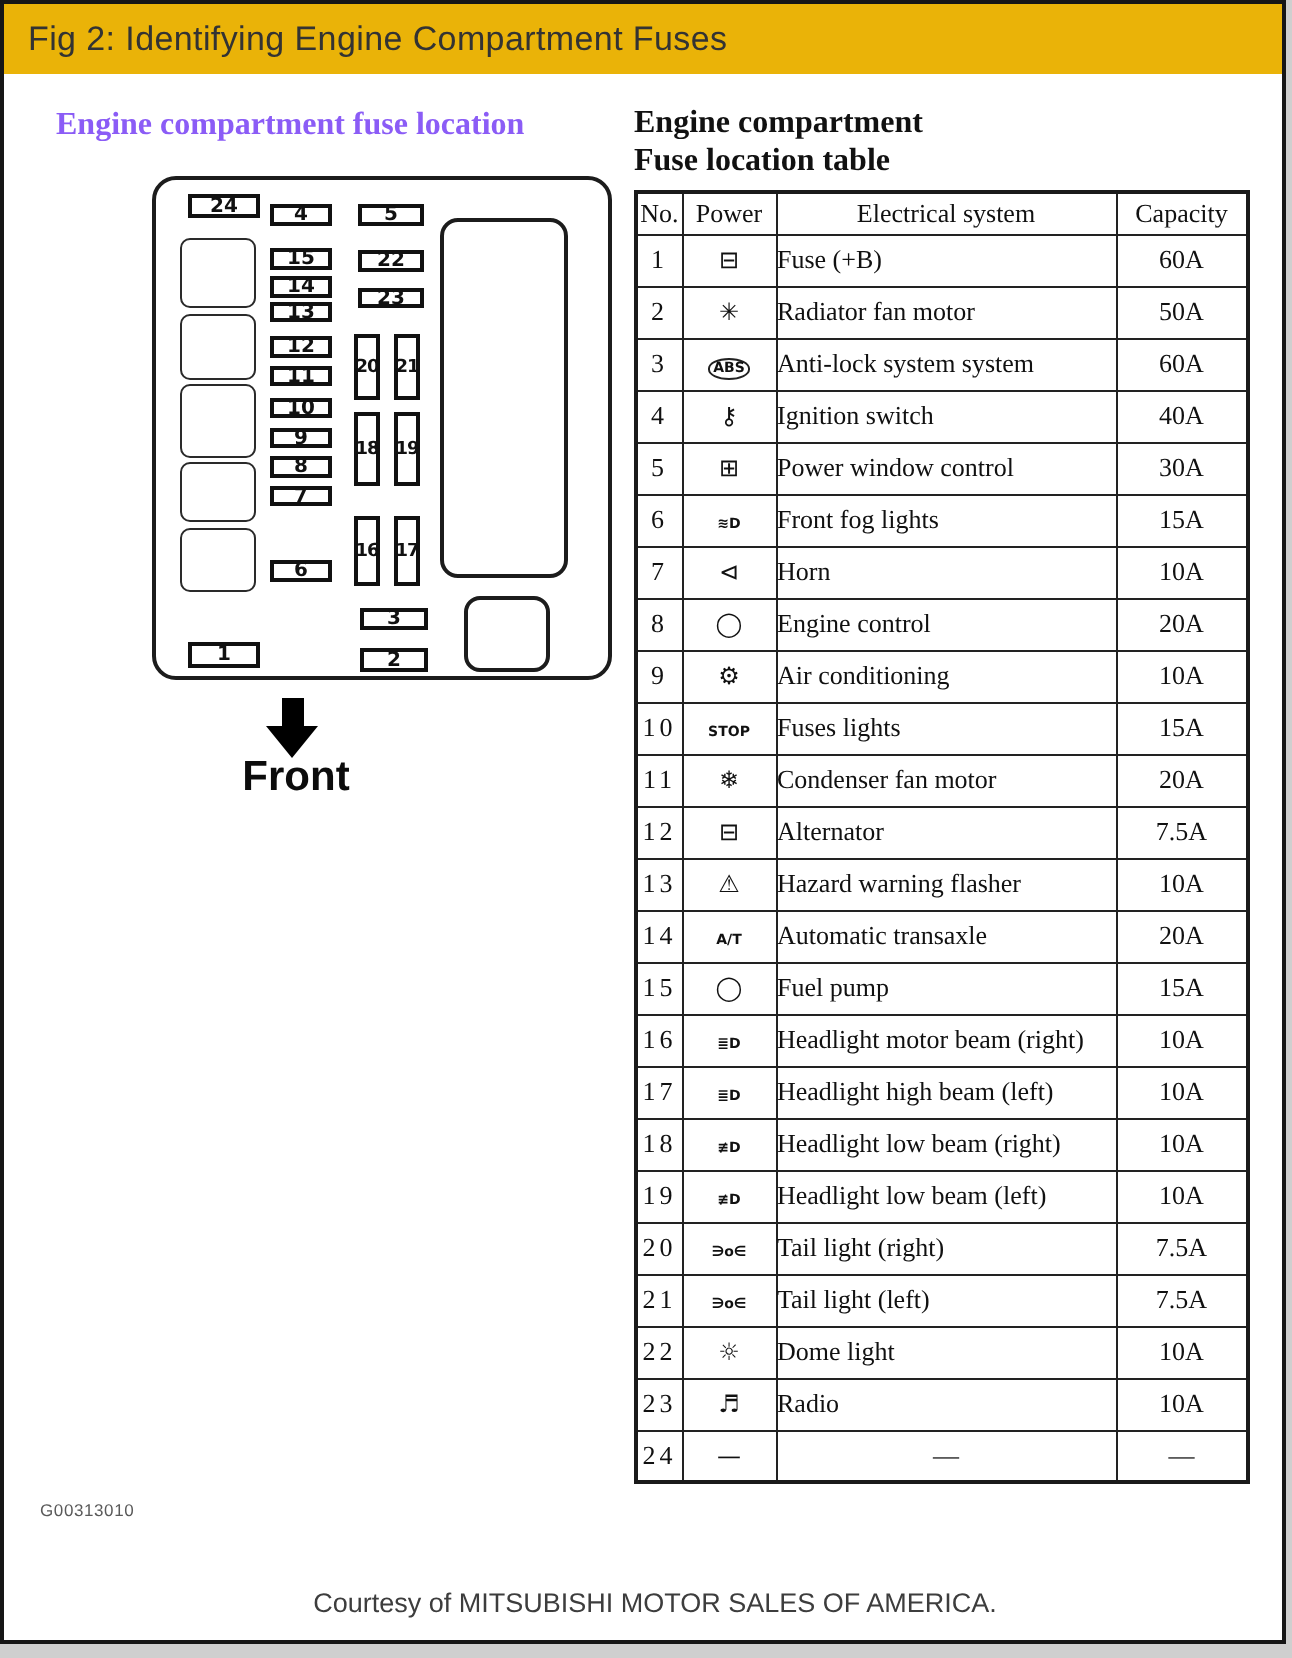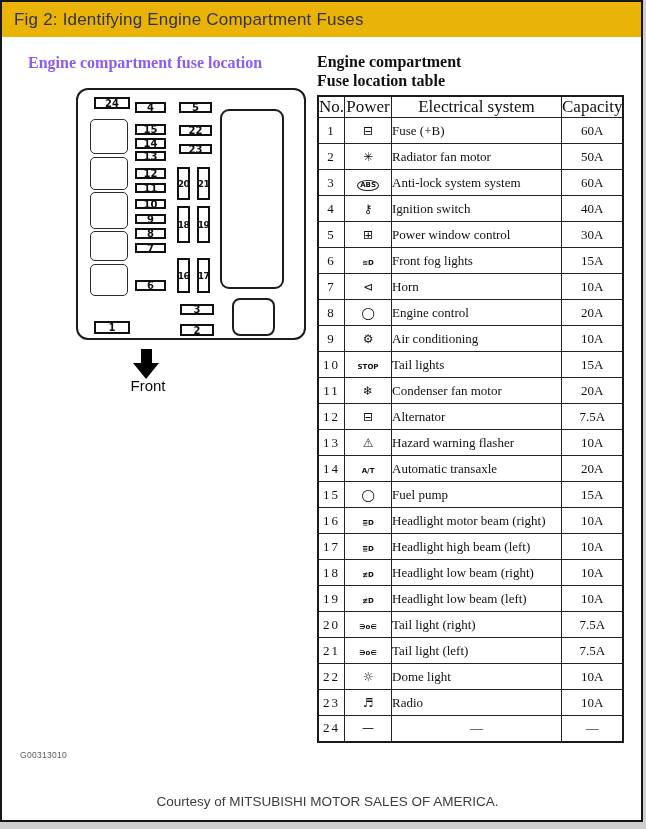--- a/index.html
+++ b/index.html
@@ -53,47 +53,47 @@
   }
   .fuse.vert{font-size:9px;letter-spacing:-0.5px;}
   .arrow-shaft{position:absolute;left:139px;top:347px;width:11px;height:15px;background:#000;}
   .arrow-head{
     position:absolute;left:131px;top:361px;width:0;height:0;
     border-left:13px solid transparent;border-right:13px solid transparent;
     border-top:16px solid #000;
   }
   .front-label{
     position:absolute;left:116px;top:375px;width:60px;
-    text-align:center;font-weight:normal;font-size:15px;color:#0c0c0c;
+    text-align:center;font-weight:bold;font-size:21px;color:#0c0c0c;
     font-family:"Liberation Sans", sans-serif;
   }
   .figure-code{
     position:absolute;left:18px;top:748px;
     font-size:8.5px;color:#5a5a5a;letter-spacing:0.3px;
   }
   
   .fuse-table-wrap{position:absolute;left:315px;top:93px;}
   table.fuse-table{
     border-collapse:collapse;
     font-family:"Liberation Serif", serif;
     color:#111;background:#fff;
     border:2px solid #1a1a1a;
   }
   .fuse-table th,.fuse-table td{
     border:1px solid #222;box-sizing:border-box;
     padding:0;vertical-align:middle;
   }
   .fuse-table th{
-    font-weight:normal;font-size:17px;height:21px;text-align:center;
+    font-weight:normal;font-size:13px;height:21px;text-align:center;
   }
   .fuse-table td{height:26px;font-size:13px;}
   .col-no{width:23px;}
   .col-sym{width:47px;}
   .col-sys{width:170px;}
-  .col-cap{width:55px;}
+  .col-cap{width:66px;}
   .c-no{text-align:center;letter-spacing:2px;font-size:12.5px;}
   .c-sym{text-align:center;}
   .c-sys{text-align:left;padding-left:9px;}
   .c-sys.c-ctr{text-align:center;padding-left:0;}
   .c-cap{text-align:center;}
   .sym{
     font-family:"DejaVu Sans", sans-serif;
     font-size:12px;color:#111;line-height:1;
     display:inline-block;
   }
@@ -223,21 +223,21 @@
             </tr>
             <tr>
               <td class="c-no">9</td>
               <td class="c-sym"><span class="sym">⚙</span></td>
               <td class="c-sys">Air conditioning</td>
               <td class="c-cap">10A</td>
             </tr>
             <tr>
               <td class="c-no">10</td>
               <td class="c-sym"><span class="sym sym-sm">STOP</span></td>
-              <td class="c-sys">Tail lights</td>
+              <td class="c-sys">Fuses lights</td>
               <td class="c-cap">15A</td>
             </tr>
             <tr>
               <td class="c-no">11</td>
               <td class="c-sym"><span class="sym">❄</span></td>
               <td class="c-sys">Condenser fan motor</td>
               <td class="c-cap">20A</td>
             </tr>
             <tr>
               <td class="c-no">12</td>

